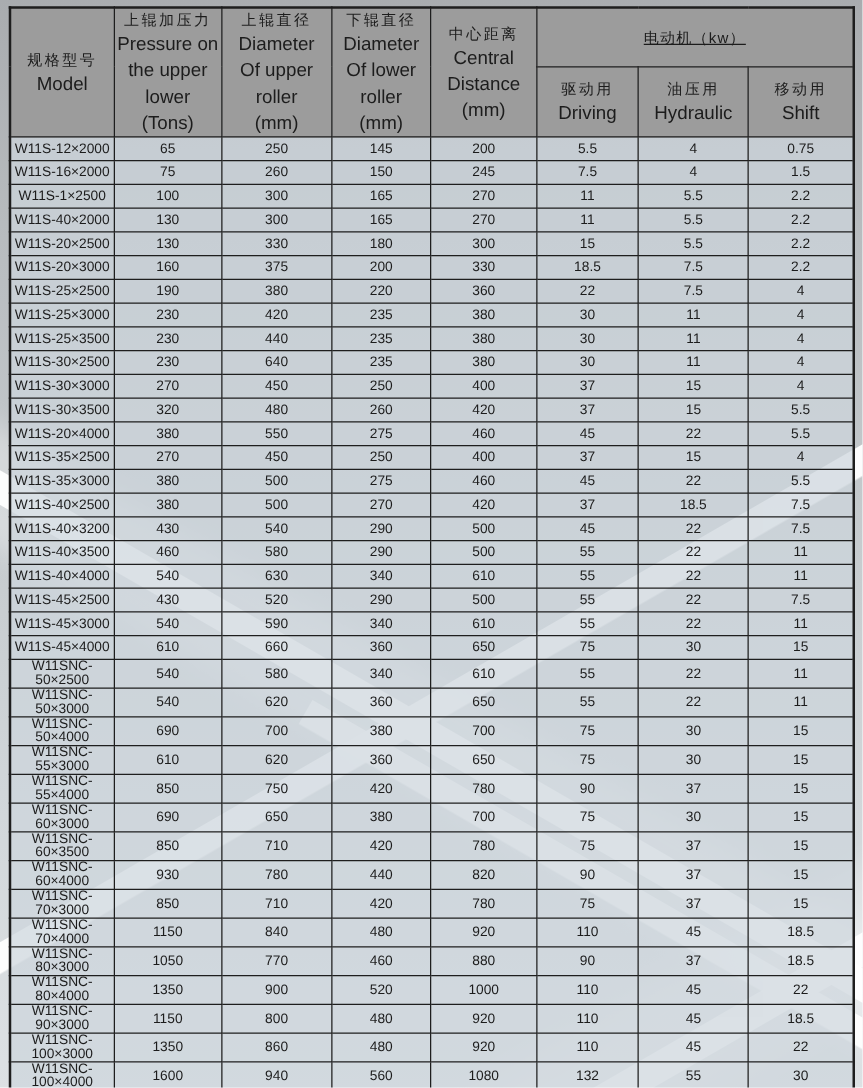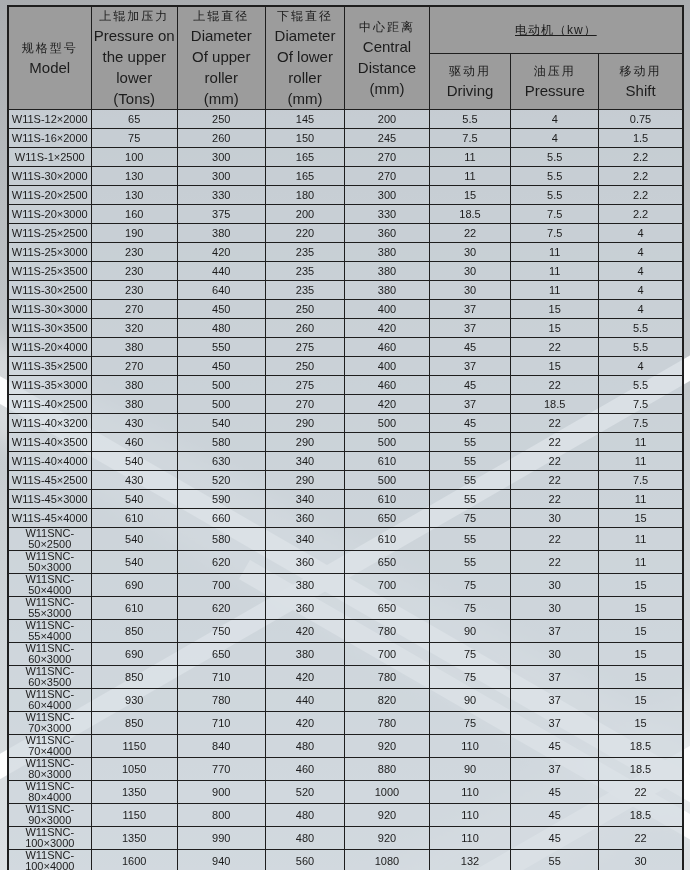--- a/index.html
+++ b/index.html
@@ -102,21 +102,21 @@
         <span class="group-label">电动机（kw）</span>
       </th>
     </tr>
     <tr class="sub-row">
       <th>
         <span class="zh">驱动用</span>
         <span class="en">Driving</span>
       </th>
       <th>
         <span class="zh">油压用</span>
-        <span class="en">Pressure</span>
+        <span class="en">Hydraulic</span>
       </th>
       <th>
         <span class="zh">移动用</span>
         <span class="en">Shift</span>
       </th>
     </tr>
   </thead>
   <tbody>
       <tr>
         <td>W11S-12×2000</td>
@@ -142,21 +142,21 @@
         <td>W11S-1×2500</td>
         <td>100</td>
         <td>300</td>
         <td>165</td>
         <td>270</td>
         <td>11</td>
         <td>5.5</td>
         <td>2.2</td>
       </tr>
       <tr>
-        <td>W11S-30×2000</td>
+        <td>W11S-40×2000</td>
         <td>130</td>
         <td>300</td>
         <td>165</td>
         <td>270</td>
         <td>11</td>
         <td>5.5</td>
         <td>2.2</td>
       </tr>
       <tr>
         <td>W11S-20×2500</td>
@@ -464,21 +464,21 @@
         <td>800</td>
         <td>480</td>
         <td>920</td>
         <td>110</td>
         <td>45</td>
         <td>18.5</td>
       </tr>
       <tr>
         <td>W11SNC-100×3000</td>
         <td>1350</td>
-        <td>990</td>
+        <td>860</td>
         <td>480</td>
         <td>920</td>
         <td>110</td>
         <td>45</td>
         <td>22</td>
       </tr>
       <tr>
         <td>W11SNC-100×4000</td>
         <td>1600</td>
         <td>940</td>

